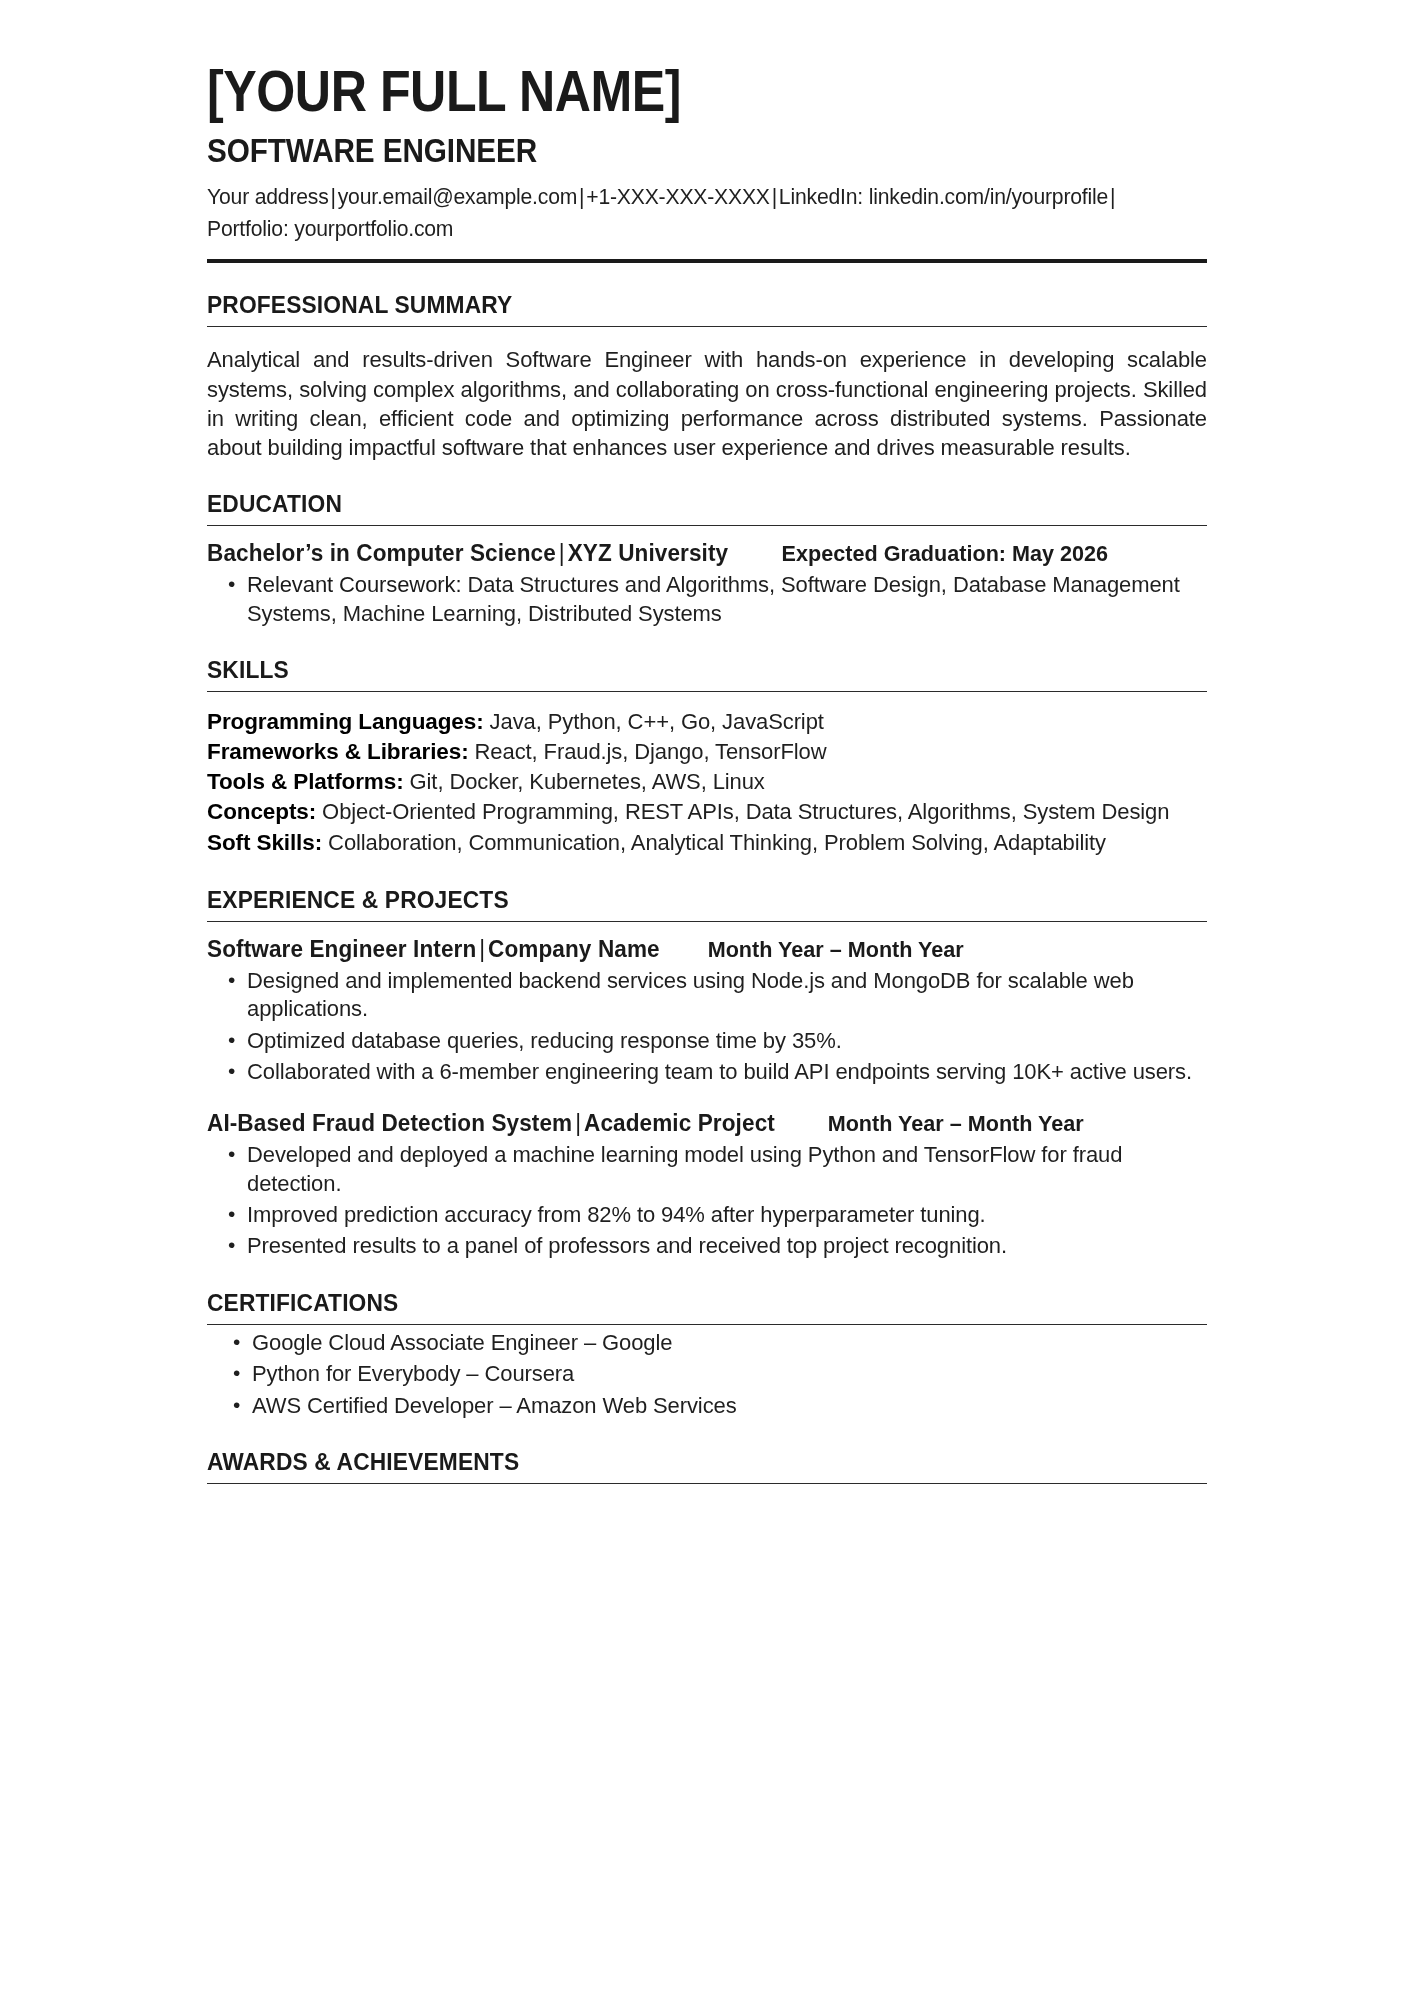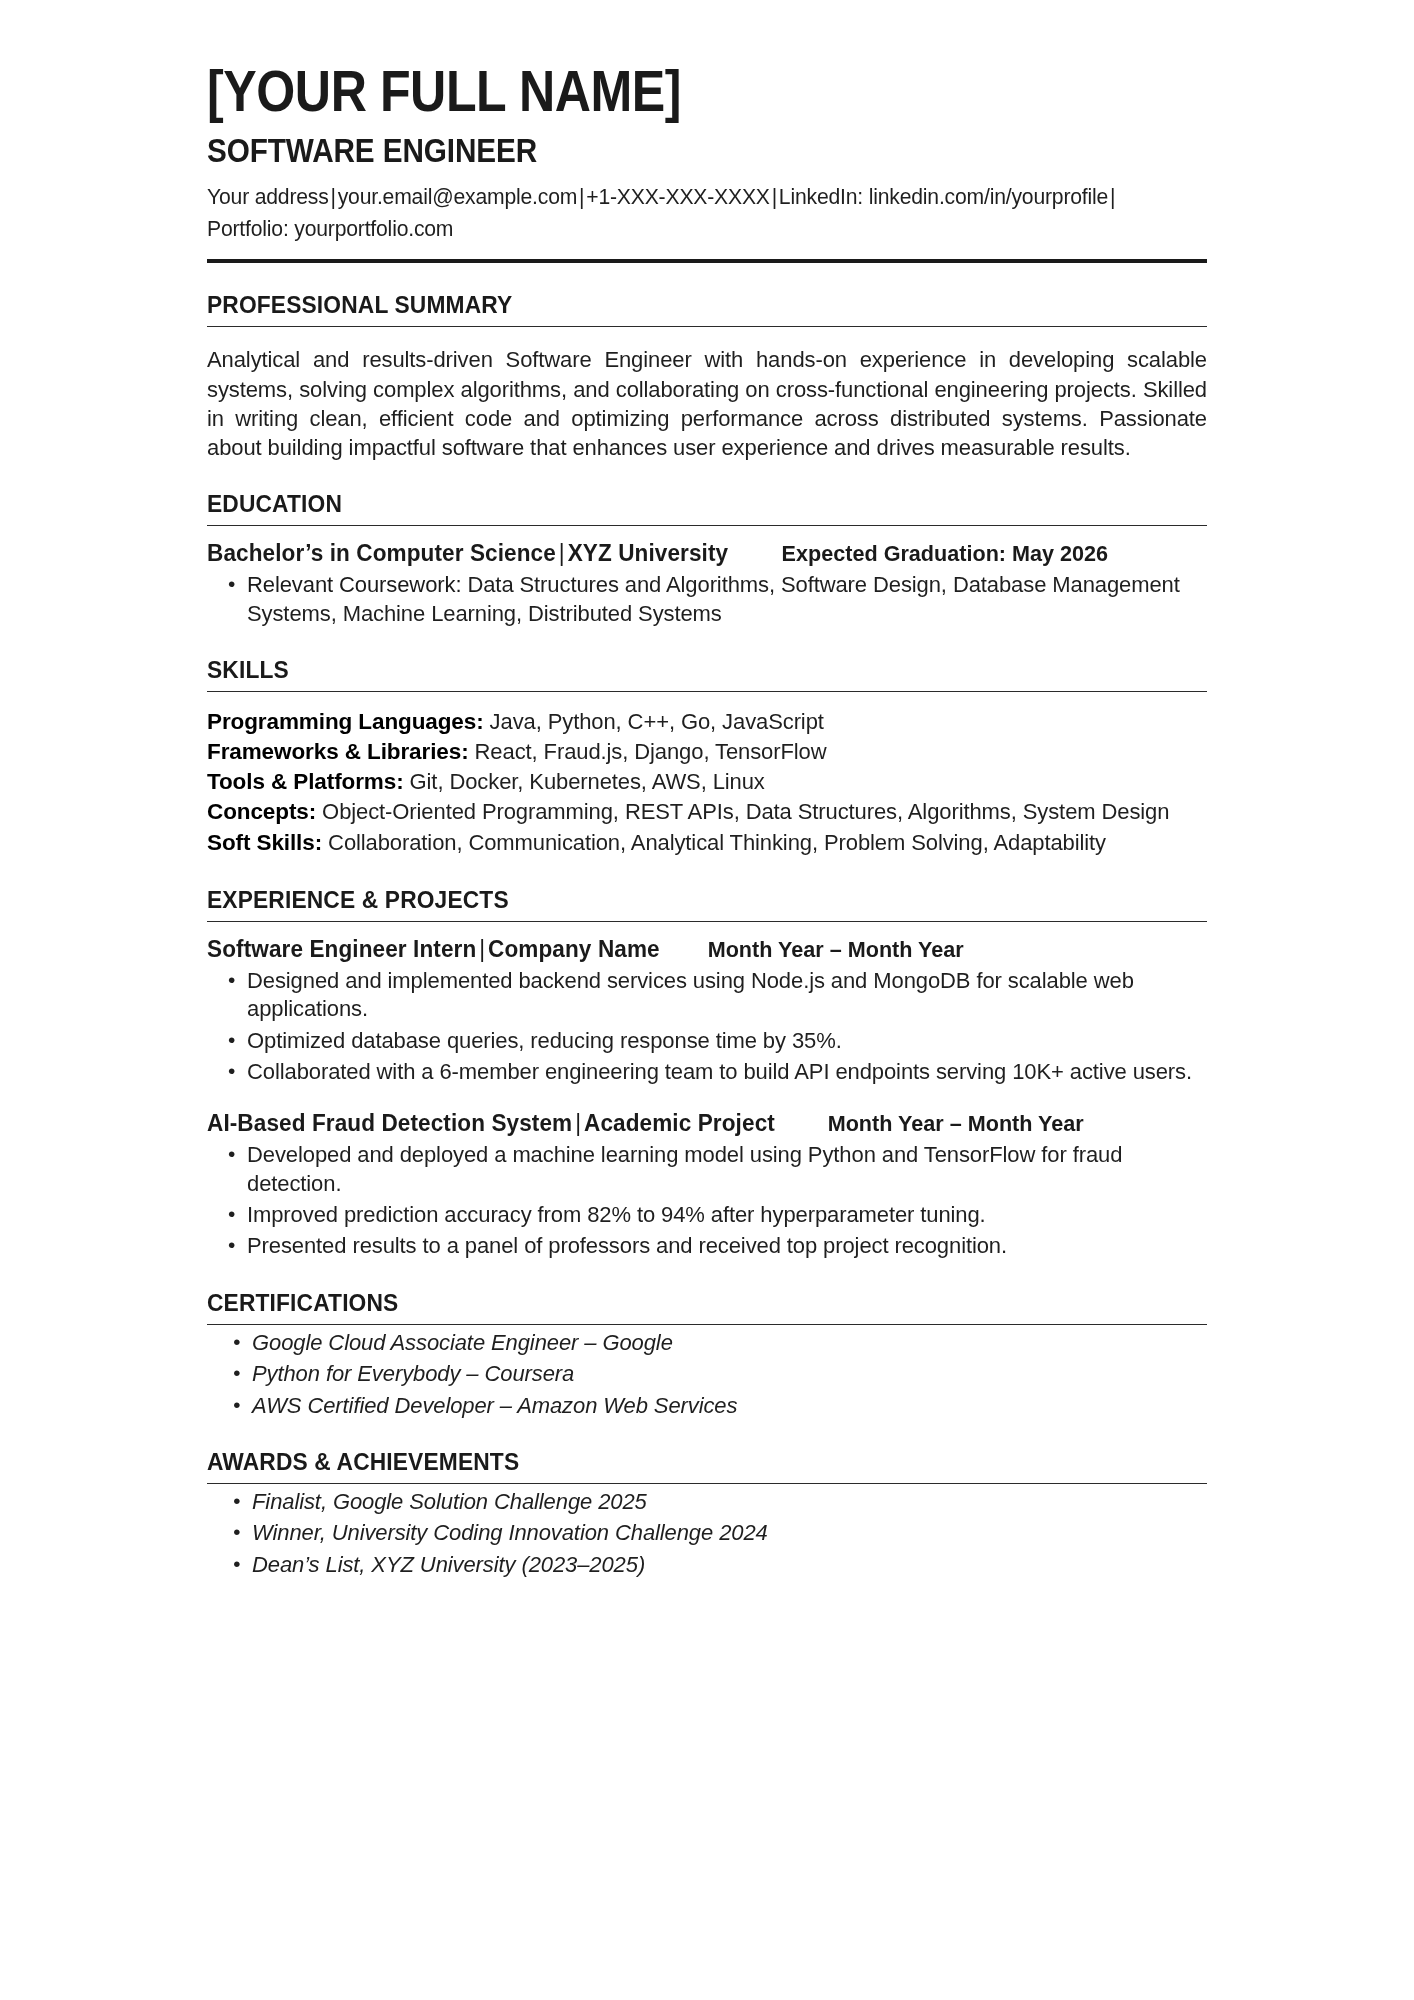--- a/index.html
+++ b/index.html
@@ -158,21 +158,21 @@
 
   ul.bullets li::before {
     content: "•";
     position: absolute;
     left: 21px;
     top: -1px;
     font-size: 21px;
     color: #1f1f1f;
   }
 
-  ul.bullets.wide li { padding-left: 45px; font-style: italic; }
+  ul.bullets.wide li { padding-left: 45px; }
   ul.bullets.wide li::before { left: 26px; }
 
   ul.bullets li b,
   ul.bullets li .lbl {
     font-weight: normal;
     color: #1a1a1a;
   }
 
   
   .skills-list { margin-top: 15px; }
@@ -283,21 +283,16 @@
         <li>Google Cloud Associate Engineer – Google</li>
         <li>Python for Everybody – Coursera</li>
         <li>AWS Certified Developer – Amazon Web Services</li>
       </ul>
     </section>
 
     <section class="section">
       <div class="section-heading">AWARDS &amp; ACHIEVEMENTS</div>
       <div class="section-rule"></div>
 
-      <ul class="bullets wide">
-        <li>Finalist, Google Solution Challenge 2025</li>
-        <li>Winner, University Coding Innovation Challenge 2024</li>
-        <li>Dean’s List, XYZ University (2023–2025)</li>
-      </ul>
     </section>
 
   </div>
 </div>
 
 </body></html>

